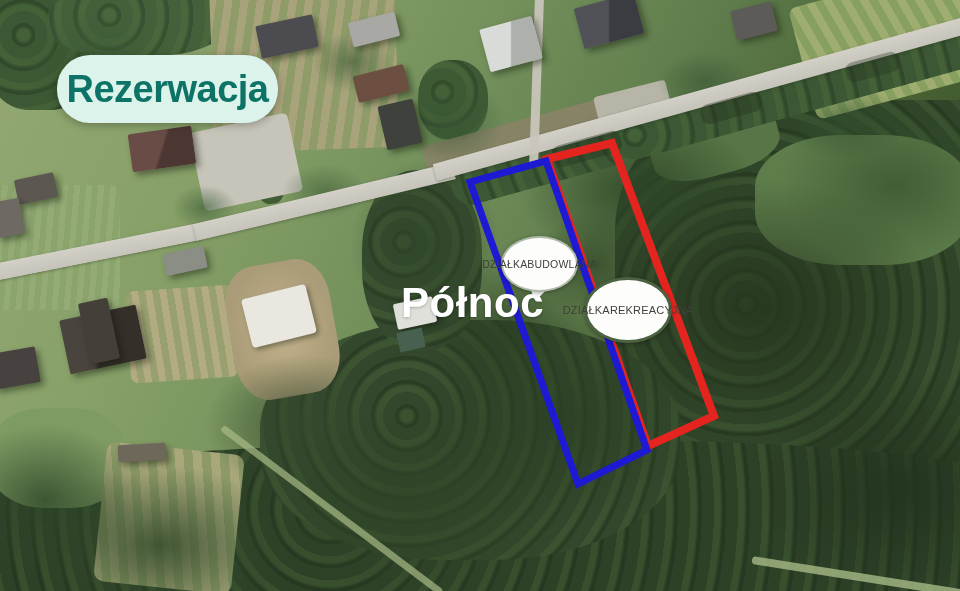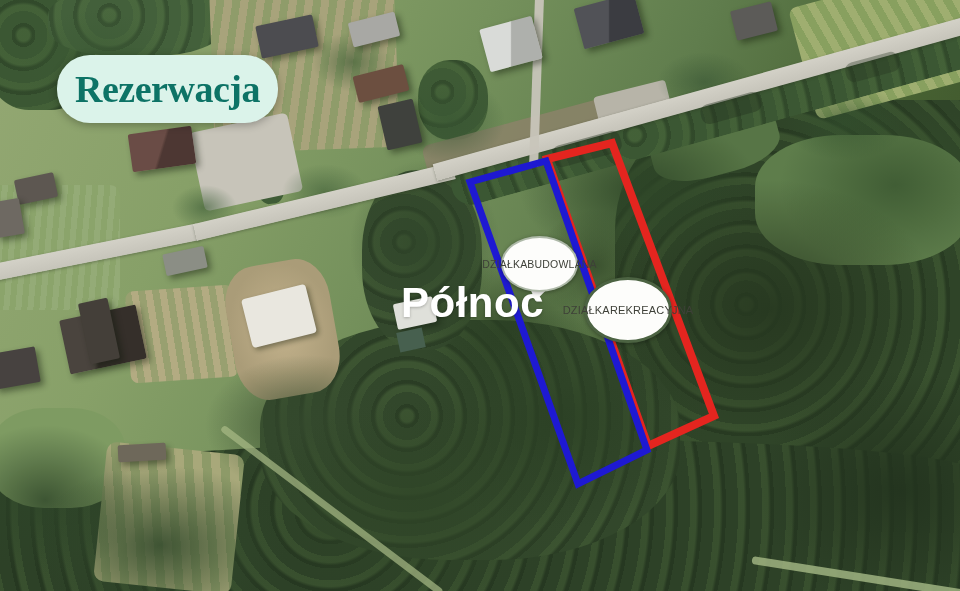--- a/index.html
+++ b/index.html
@@ -120,21 +120,21 @@
       align-items:center;justify-content:center;text-align:center;color:#3e4038;
       box-shadow:0 1px 4px rgba(0,0,0,.35);}
   .bubble span{position:static;display:block;}
   .bubble-building{left:501px;top:236px;width:77px;height:56px;border:2px solid rgba(110,130,100,.55);
       font-size:10.5px;line-height:13px;letter-spacing:.2px;}
   .bubble-recreational{left:584px;top:277px;width:88px;height:66px;border:3px solid #4c6342;
       font-size:11px;line-height:14px;letter-spacing:.2px;}
 
   .badge{left:57px;top:55px;width:221px;height:68px;z-index:20;background:#dbf3ea;border-radius:33px;
       display:flex;align-items:center;justify-content:center;box-shadow:0 2px 8px rgba(0,0,0,.28);}
-  .badge span{position:static;color:#0d7366;font-size:38px;font-weight:bold;letter-spacing:-.5px;font-family:Liberation Serif, serif;}
+  .badge span{position:static;color:#0d7366;font-size:38px;font-weight:bold;letter-spacing:-.5px;}
 </style>
 </head>
 <body>
 
 <div class="stage">
 
   <div class="bg">
     <div class="base"></div>
     <div class="forest-right tex"></div>
     <div class="forest-bottom tex"></div>

